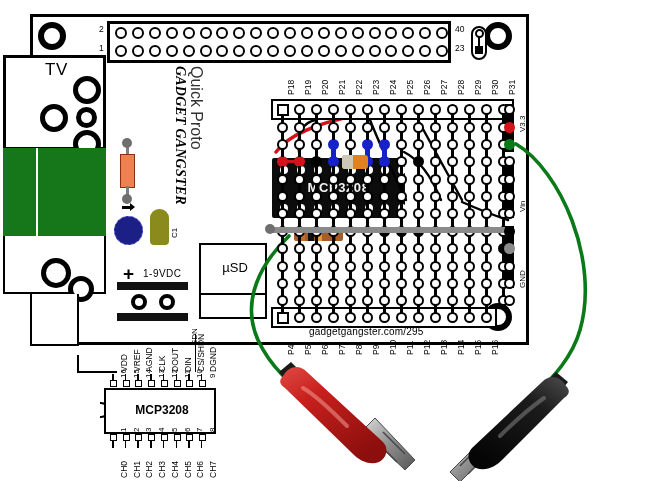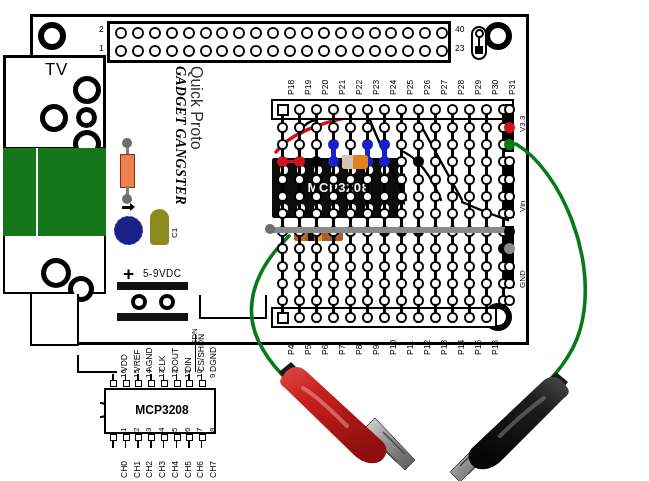--- a/index.html
+++ b/index.html
@@ -179,41 +179,45 @@
   <div class="abs hdr-num" style="left:455px;top:24px;">40</div>
   <div class="abs hdr-num" style="left:455px;top:43px;">23</div>
 
   <div class="abs" style="left:471px;top:26px;width:16px;height:34px;border:2px solid #000;border-radius:8px;background:#fff;box-sizing:border-box;"></div>
   <div class="abs hole" style="left:475px;top:29px;width:9px;height:9px;"></div>
   <div class="abs" style="left:475px;top:46px;width:8px;height:8px;background:#000;"></div>
   <div class="abs" style="left:478px;top:37px;width:2px;height:10px;background:#000;"></div>
 
   <div class="abs silk-gg">GADGET GANGSTER</div>
   <div class="abs silk-qp">Quick Proto</div>
+  <div class="abs silk-url">gadgetgangster.com/295</div>
 
   <div class="abs lead" style="left:126px;top:144px;width:3px;height:12px;"></div>
   <div class="abs leadpad" style="left:122px;top:138px;"></div>
   <div class="abs res-v"></div>
   <div class="abs lead" style="left:126px;top:186px;width:3px;height:12px;"></div>
   <div class="abs leadpad" style="left:122px;top:194px;"></div>
 
   <div class="abs" style="left:122px;top:206px;width:11px;height:3px;background:#000;"></div>
   <div class="abs" style="left:130px;top:203px;width:0;height:0;border-left:5px solid #000;border-top:4px solid transparent;border-bottom:4px solid transparent;"></div>
   <div class="abs cap-blue"></div>
   <div class="abs cap-olive"></div>
   <div class="abs cap-c-lbl">C1</div>
 
   <div class="abs plus-sign">+</div>
-  <div class="abs vdc-lbl">5-9VDC</div>
+  <div class="abs vdc-lbl">1-9VDC</div>
   <div class="abs pwr-conn">
     <div class="inner"></div>
     <div class="pwr-hole" style="left:14px;"></div>
     <div class="pwr-hole" style="left:42px;"></div>
   </div>
 
+  <div class="abs usd">
+    <div class="usd-lbl">µSD</div>
+  </div>
   <div class="abs usd-tab"></div>
   <div class="abs sdn-lbl">SDN</div>
 
   <div id="proto"></div>
 
   <div class="abs dip-notch"></div>
   <div class="abs dip">
     <div class="dip-name">MCP3208</div>
   </div>
   <div id="dip-pins">

